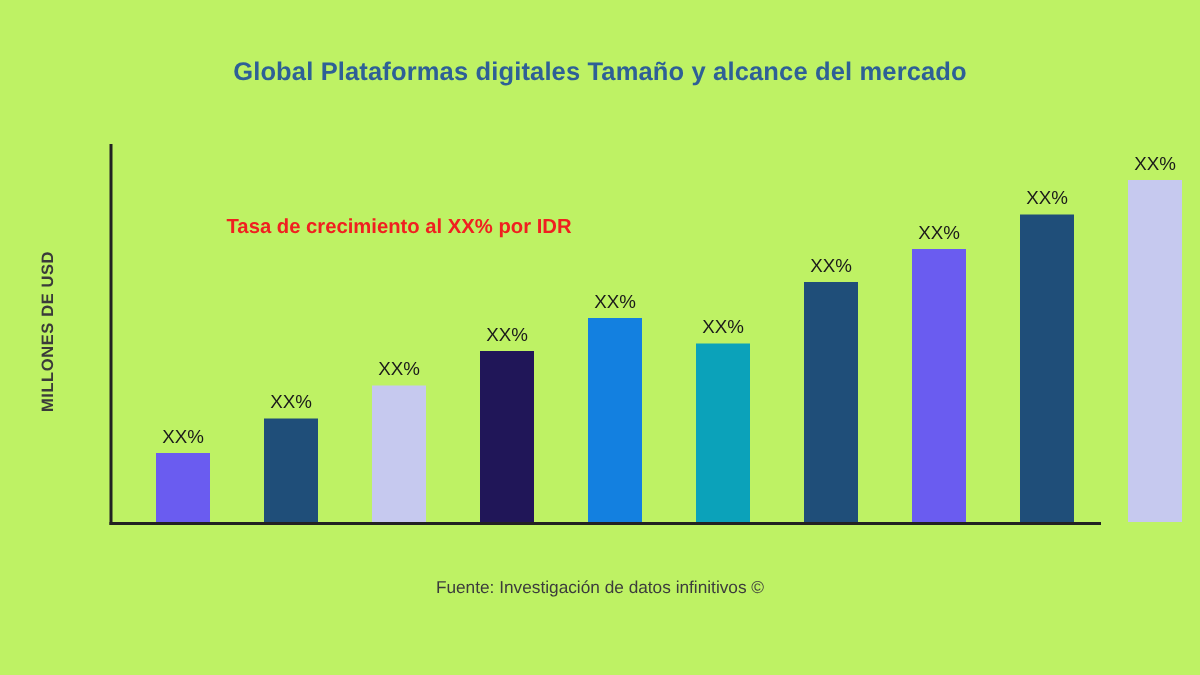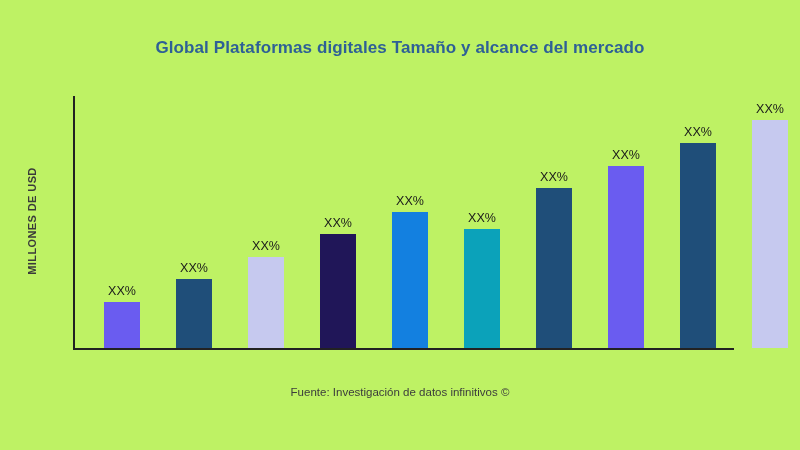--- a/index.html
+++ b/index.html
@@ -109,20 +109,21 @@
 
 <div id="chart-root">
 
   <div id="chart-title">Global Plataformas digitales Tamaño y alcance del mercado</div>
 
   <div id="ylabel">MILLONES DE USD</div>
 
   <div id="plot">
     <div id="y-axis-line"></div>
     <div id="x-axis-line"></div>
+    <div id="growth-note">Tasa de crecimiento al XX% por IDR</div>
     <div id="bars-layer">
         <div class="bar-group" style="left: 31px; height: 46px;">
           <div class="bar-label" style="bottom: 50px;">XX%</div>
           <div class="bar" title="2022 XX%" style="height: 46px; background: rgb(106, 92, 240);"></div>
         </div>
         <div class="bar-group" style="left: 103px; height: 69px;">
           <div class="bar-label" style="bottom: 73px;">XX%</div>
           <div class="bar" title="2023 XX%" style="height: 69px; background: rgb(31, 78, 121);"></div>
         </div>
         <div class="bar-group" style="left: 175px; height: 91px;">

